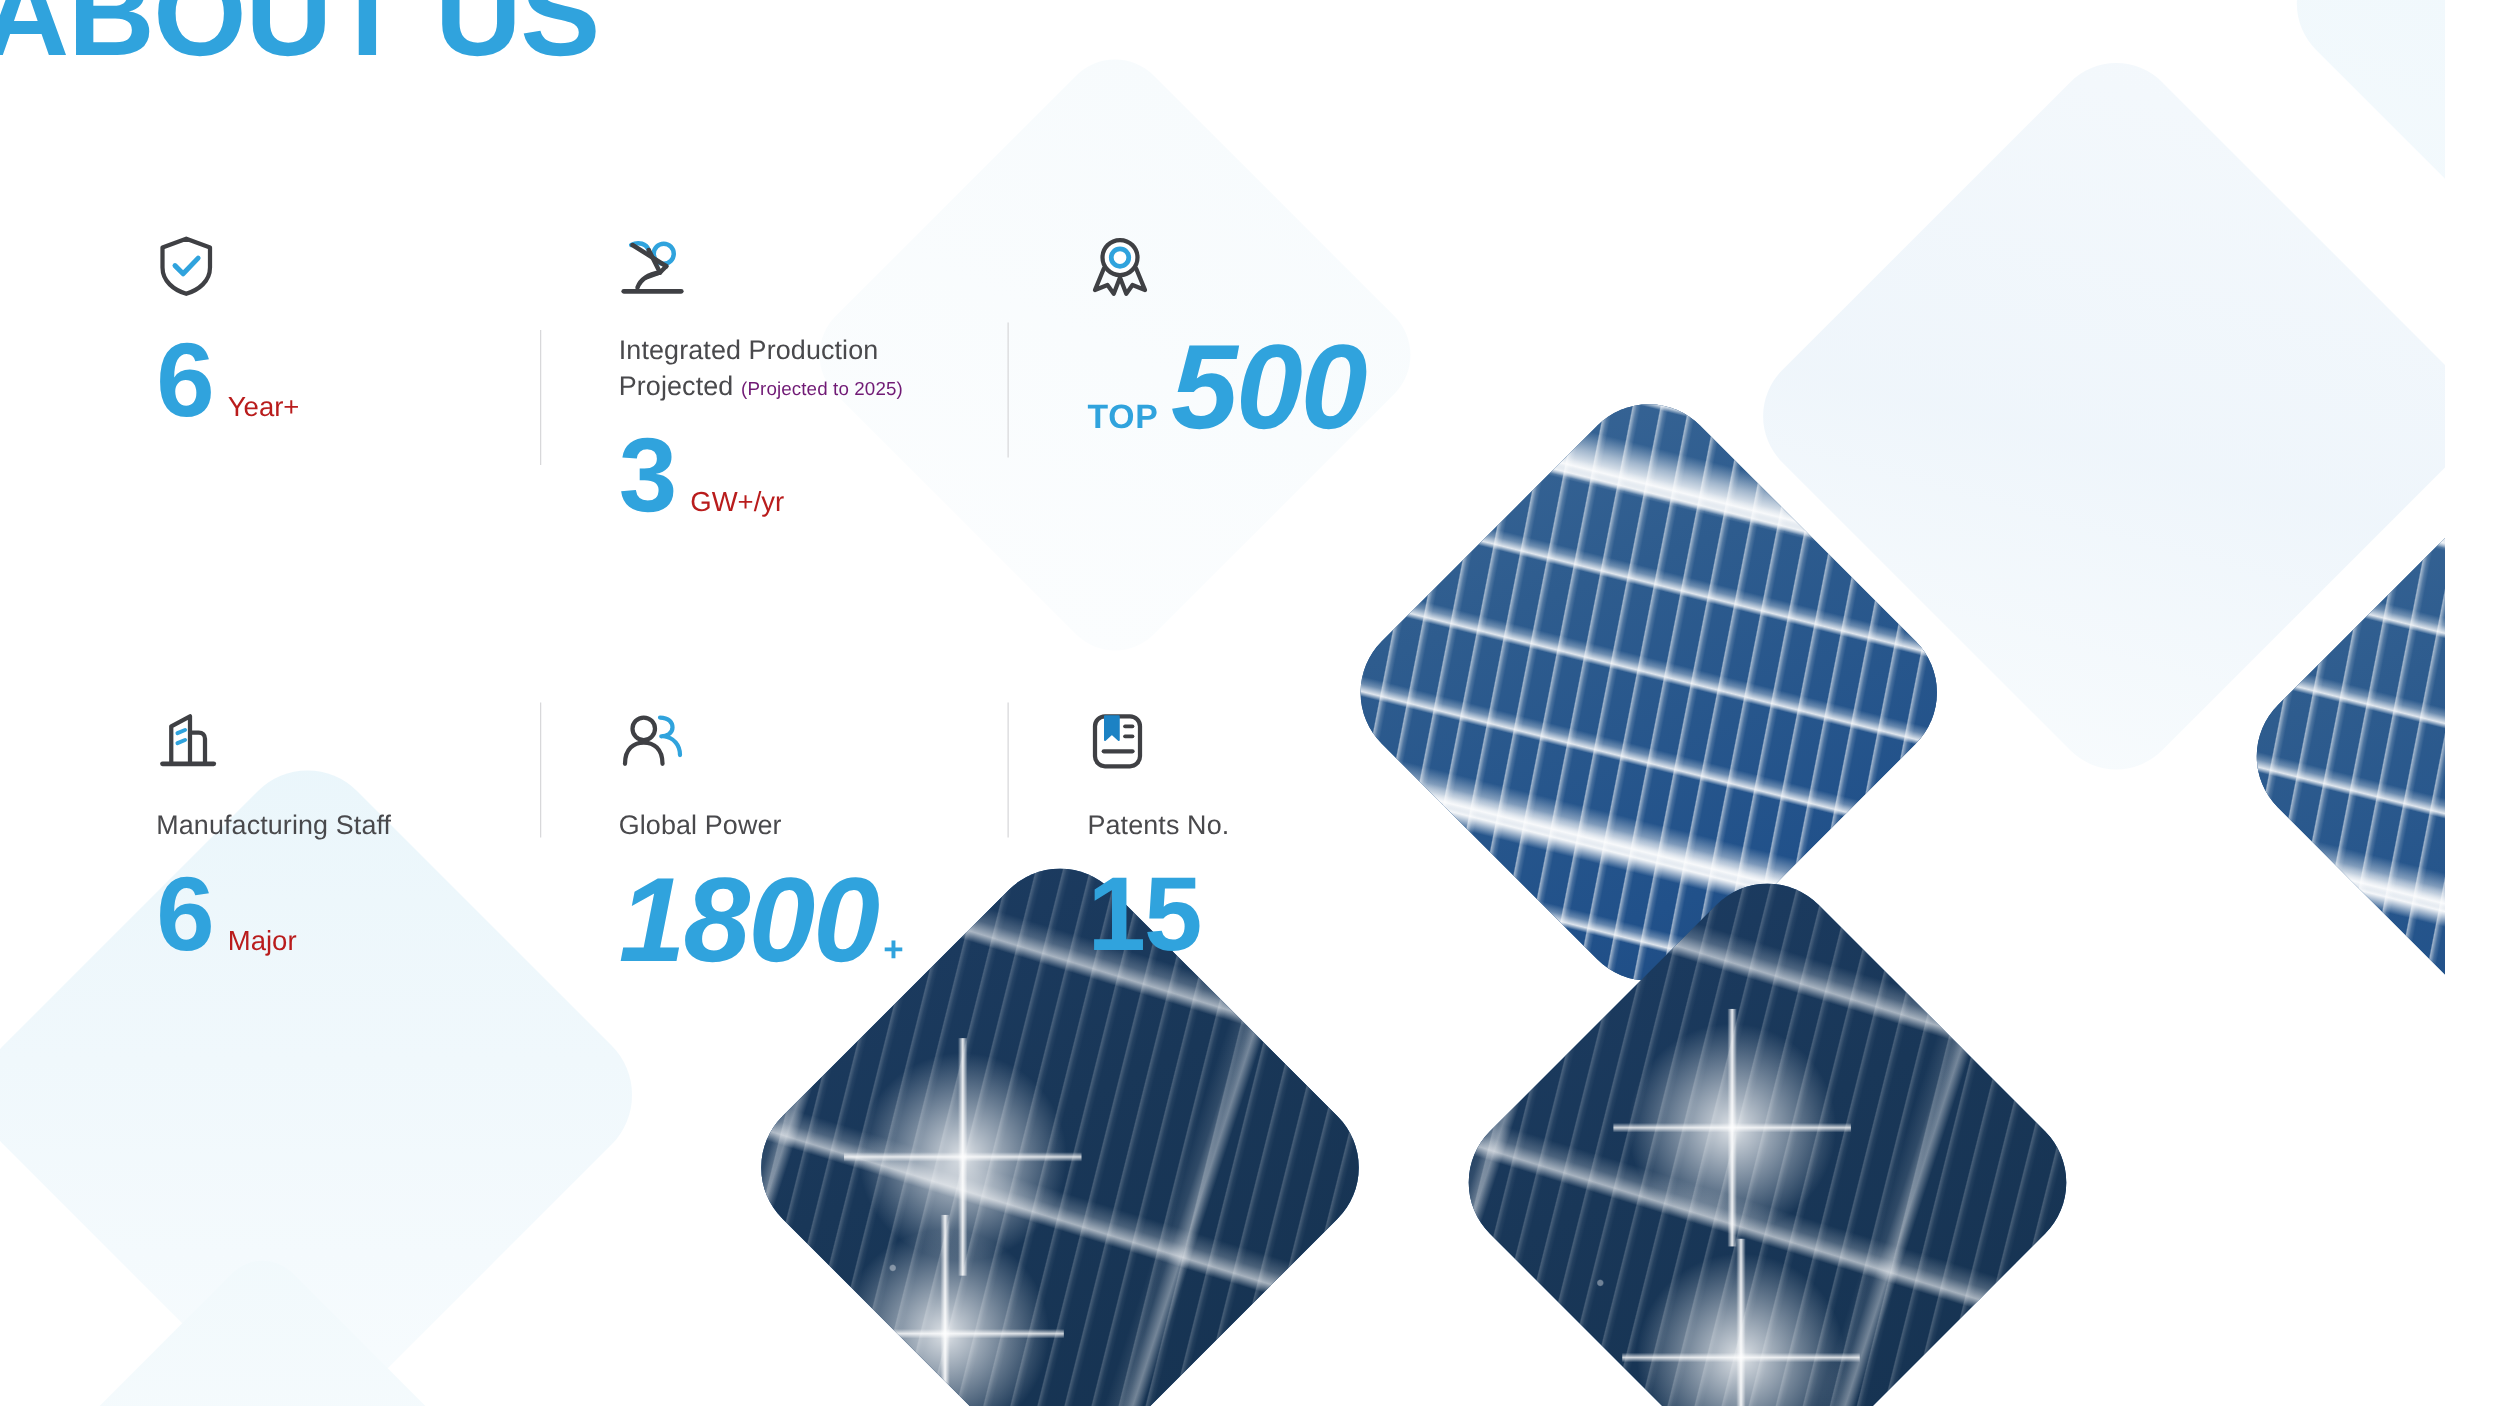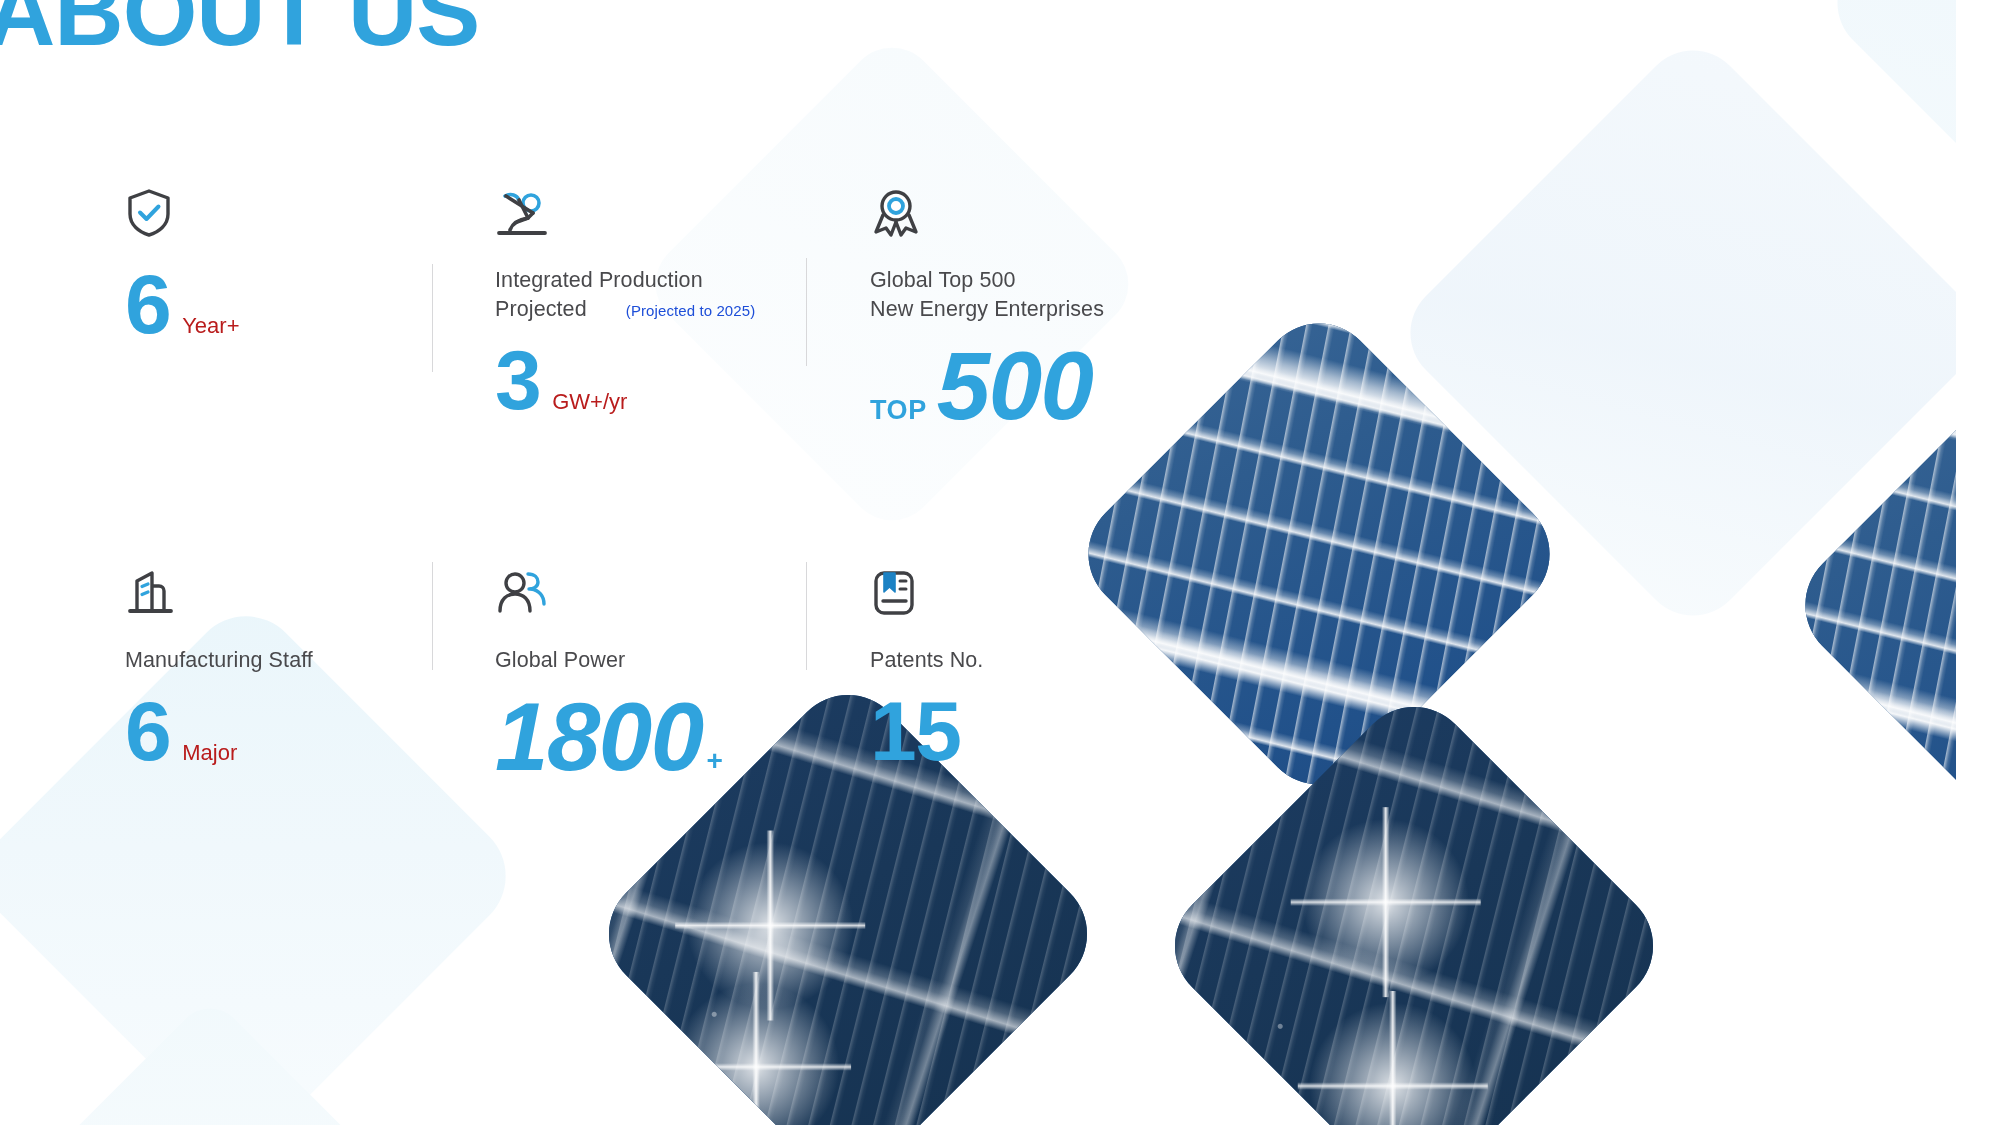--- a/index.html
+++ b/index.html
@@ -176,23 +176,22 @@
   .stat-label {
     font-size: 21.5px;
     line-height: 1.36;
     color: #49494c;
     font-weight: 400;
     letter-spacing: .1px;
     margin-bottom: 18px;
   }
   .stat-label .note {
     font-size: 15px;
-    color: #1d4ed8;
+    color: #701a75;
     font-weight: 400;
-    margin-left: 33px;
   }
   .stat-value {
     display: flex;
     align-items: baseline;
     color: #30a3dd;
   }
   .val-pre {
     font-size: 27px;
     font-weight: 700;
     letter-spacing: .6px;
@@ -315,24 +314,20 @@
 
       <div class="stat col-3">
         <div class="stat-icon">
           <svg width="52" height="50" viewBox="0 0 52 50">
             <path d="M13 27 L6 44 L16 40 L21 47 L26 34" fill="none" stroke="#3f4044" stroke-width="3.4" stroke-linejoin="round" stroke-linecap="round"></path>
             <path d="M39 27 L46 44 L36 40 L31 47 L26 34" fill="none" stroke="#3f4044" stroke-width="3.4" stroke-linejoin="round" stroke-linecap="round"></path>
             <circle cx="26" cy="18" r="14" fill="#ffffff" stroke="#3f4044" stroke-width="3.4"></circle>
             <circle cx="26" cy="18" r="7" fill="none" stroke="#30a3dd" stroke-width="3.8"></circle>
           </svg>
         </div>
-        <div class="stat-label">
-          <span>Global Top 500</span><br>
-          <span>New Energy Enterprises</span>
-        </div>
         <div class="stat-value">
           <span class="val-pre">TOP</span>
           <span class="val-num xl">500</span>
         </div>
       </div>
     </div>
 
     <div class="stat-row">
 
       <div class="stat col-1">

